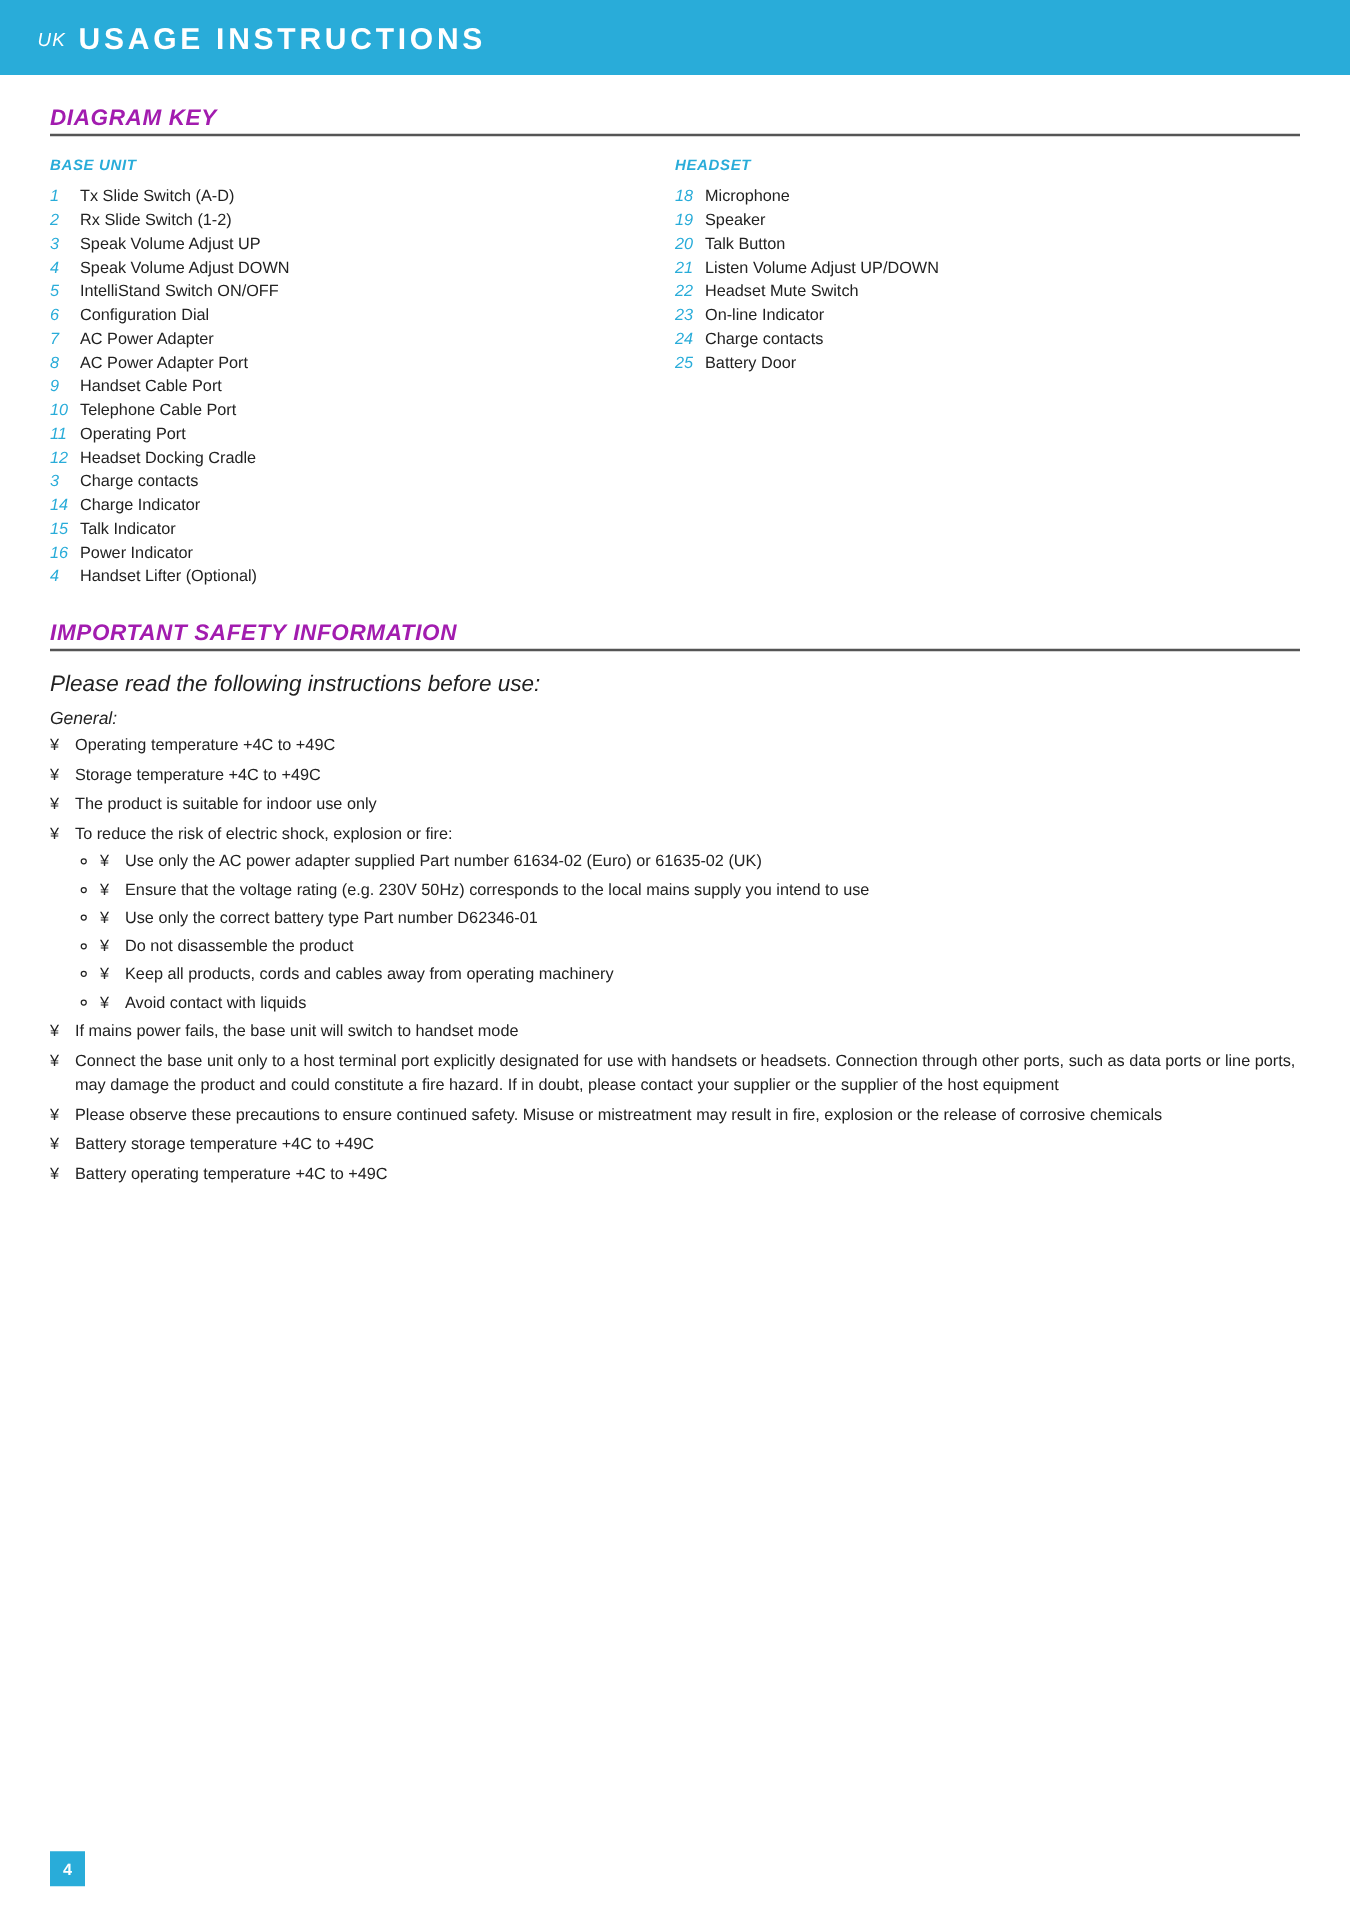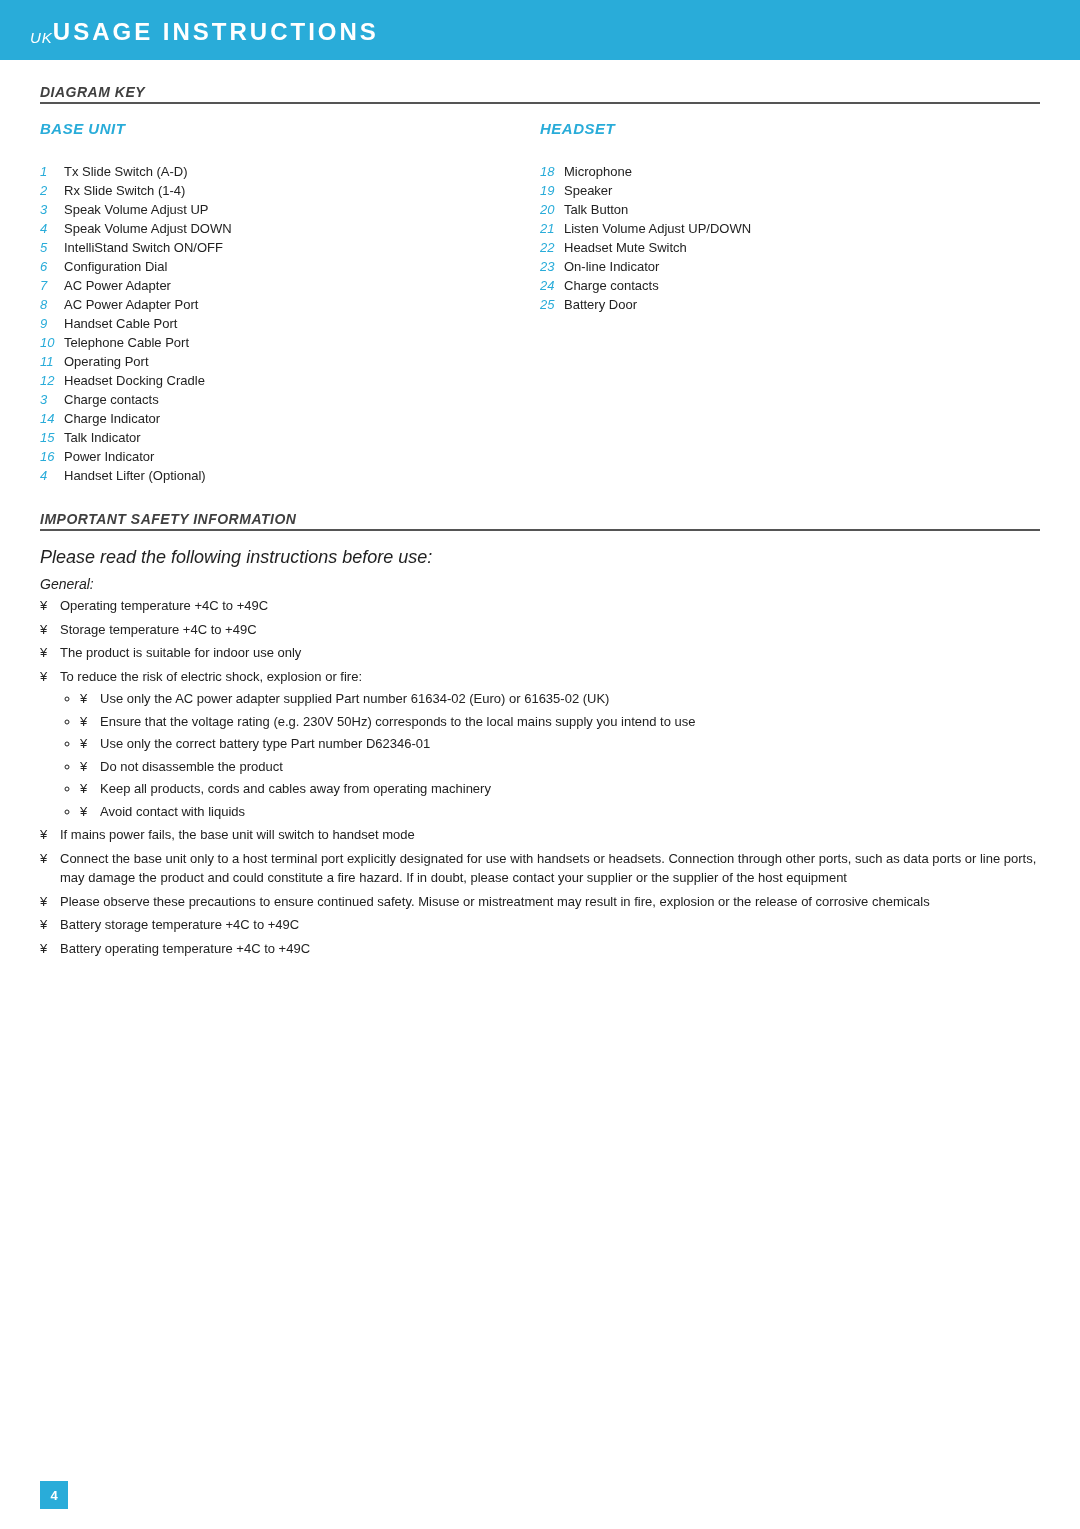--- a/index.html
+++ b/index.html
@@ -9,21 +9,22 @@
       background: #fff;
       color: #222;
       width: 1080px;
       min-height: 1529px;
     }
 
     .header-bar {
       background: #29acd9;
       padding: 18px 30px 14px 30px;
       display: flex;
-      align-items: flex-end;
+      align-items: center;
+      gap: 10px;
     }
     .header-uk {
       color: #fff;
       font-size: 15px;
       font-style: italic;
       font-weight: normal;
       letter-spacing: 1px;
     }
     .header-title {
       color: #fff;
@@ -31,22 +32,22 @@
       font-weight: bold;
       letter-spacing: 3px;
       text-transform: uppercase;
     }
 
     .content {
       padding: 24px 40px 30px 40px;
     }
 
     .section-heading {
-      color: #404040;
-      font-size: 14px;
+      color: #a21caf;
+      font-size: 18px;
       font-style: italic;
       font-weight: bold;
       margin-bottom: 2px;
       letter-spacing: 0.5px;
     }
 
     .divider {
       border: none;
       border-top: 2px solid #555;
       margin-bottom: 16px;
@@ -57,24 +58,24 @@
       gap: 0;
       margin-bottom: 24px;
     }
 
     .col {
       flex: 1;
     }
 
     .col-heading {
       color: #29acd9;
-      font-size: 15px;
+      font-size: 12px;
       font-style: italic;
       font-weight: bold;
-      margin-bottom: 27px;
+      margin-bottom: 10px;
       letter-spacing: 0.5px;
     }
 
     .item-list {
       list-style: none;
       padding: 0;
     }
 
     .item-list li {
       display: flex;
@@ -184,21 +185,21 @@
 
       <div class="col">
         <div class="col-heading">BASE UNIT</div>
         <ul class="item-list">
           <li>
               <span class="item-num">1</span>
               <span class="item-text">Tx Slide Switch (A-D)</span>
             </li>
           <li>
               <span class="item-num">2</span>
-              <span class="item-text">Rx Slide Switch (1-4)</span>
+              <span class="item-text">Rx Slide Switch (1-2)</span>
             </li>
           <li>
               <span class="item-num">3</span>
               <span class="item-text">Speak Volume Adjust UP</span>
             </li>
           <li>
               <span class="item-num">4</span>
               <span class="item-text">Speak Volume Adjust DOWN</span>
             </li>
           <li>

